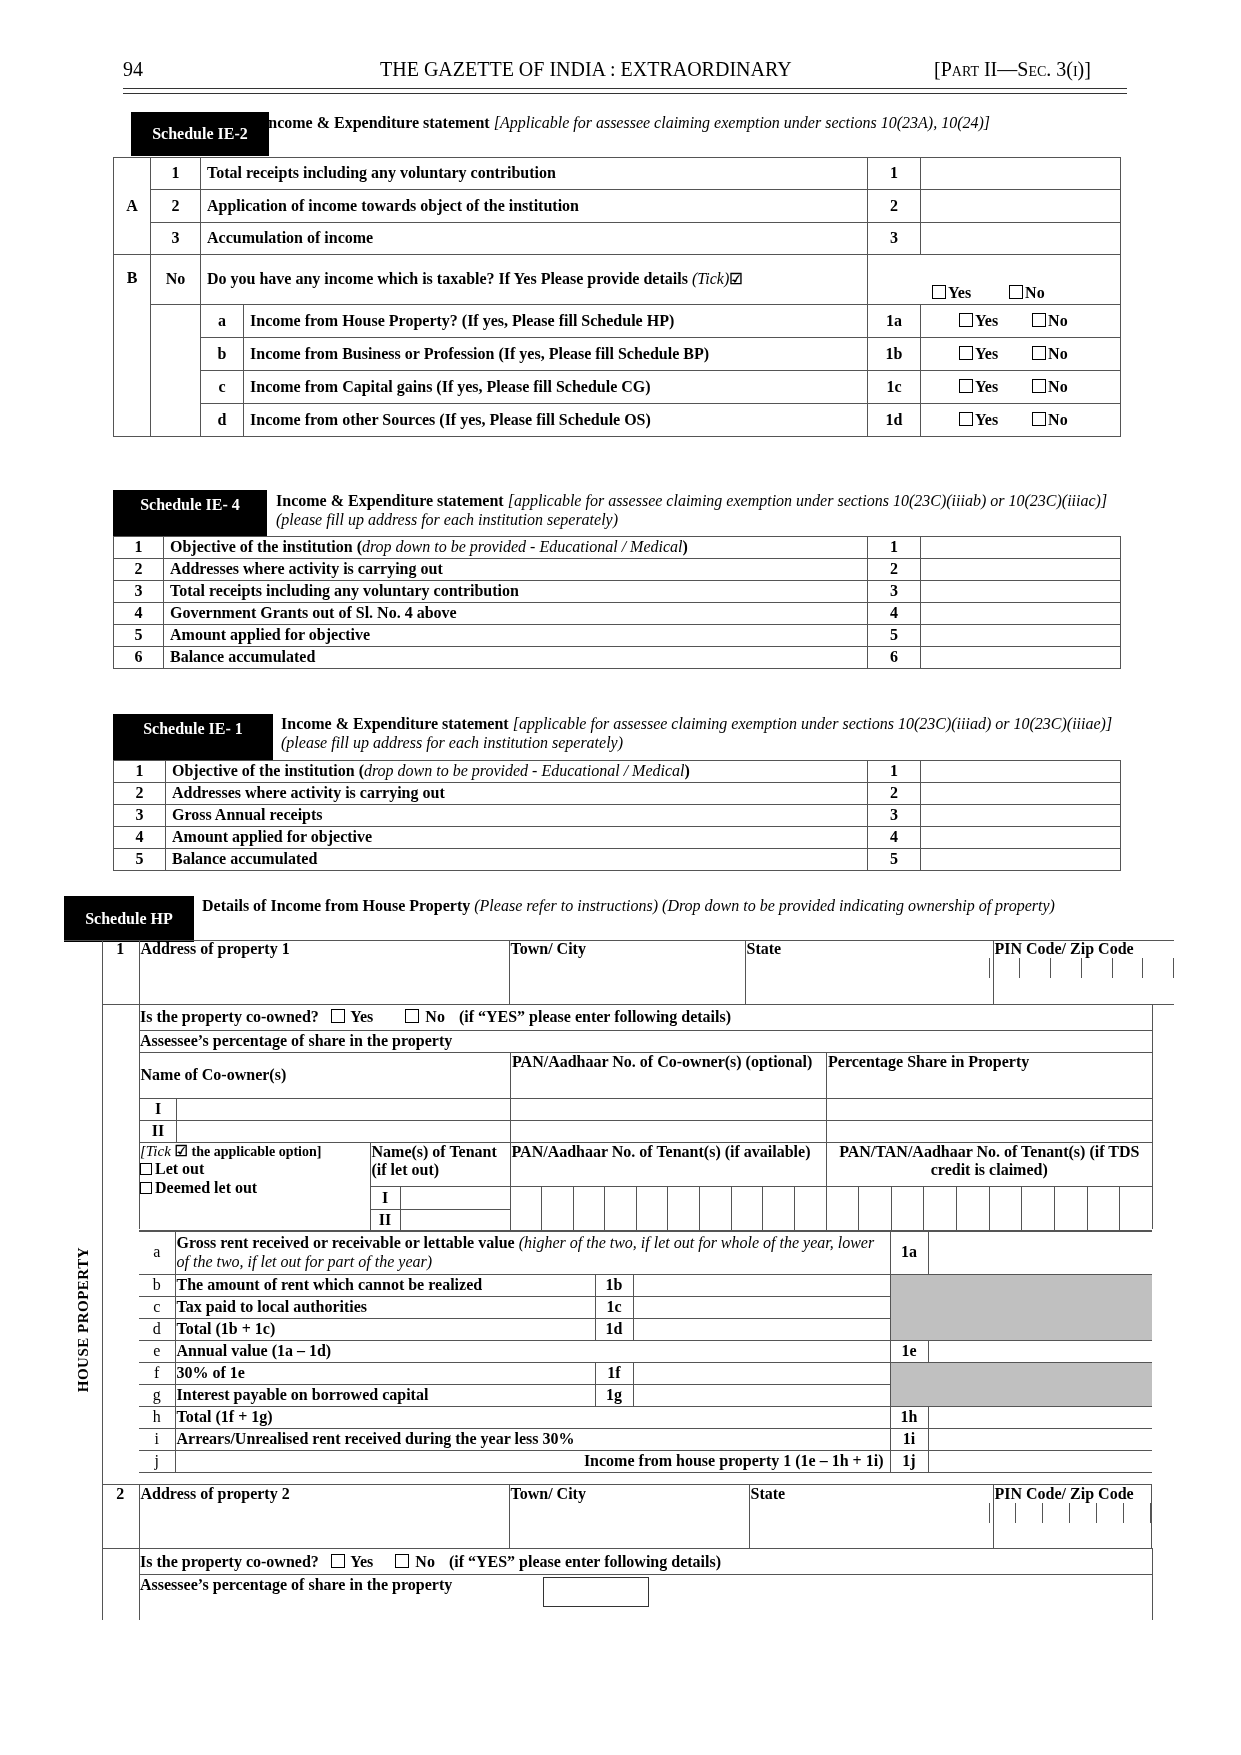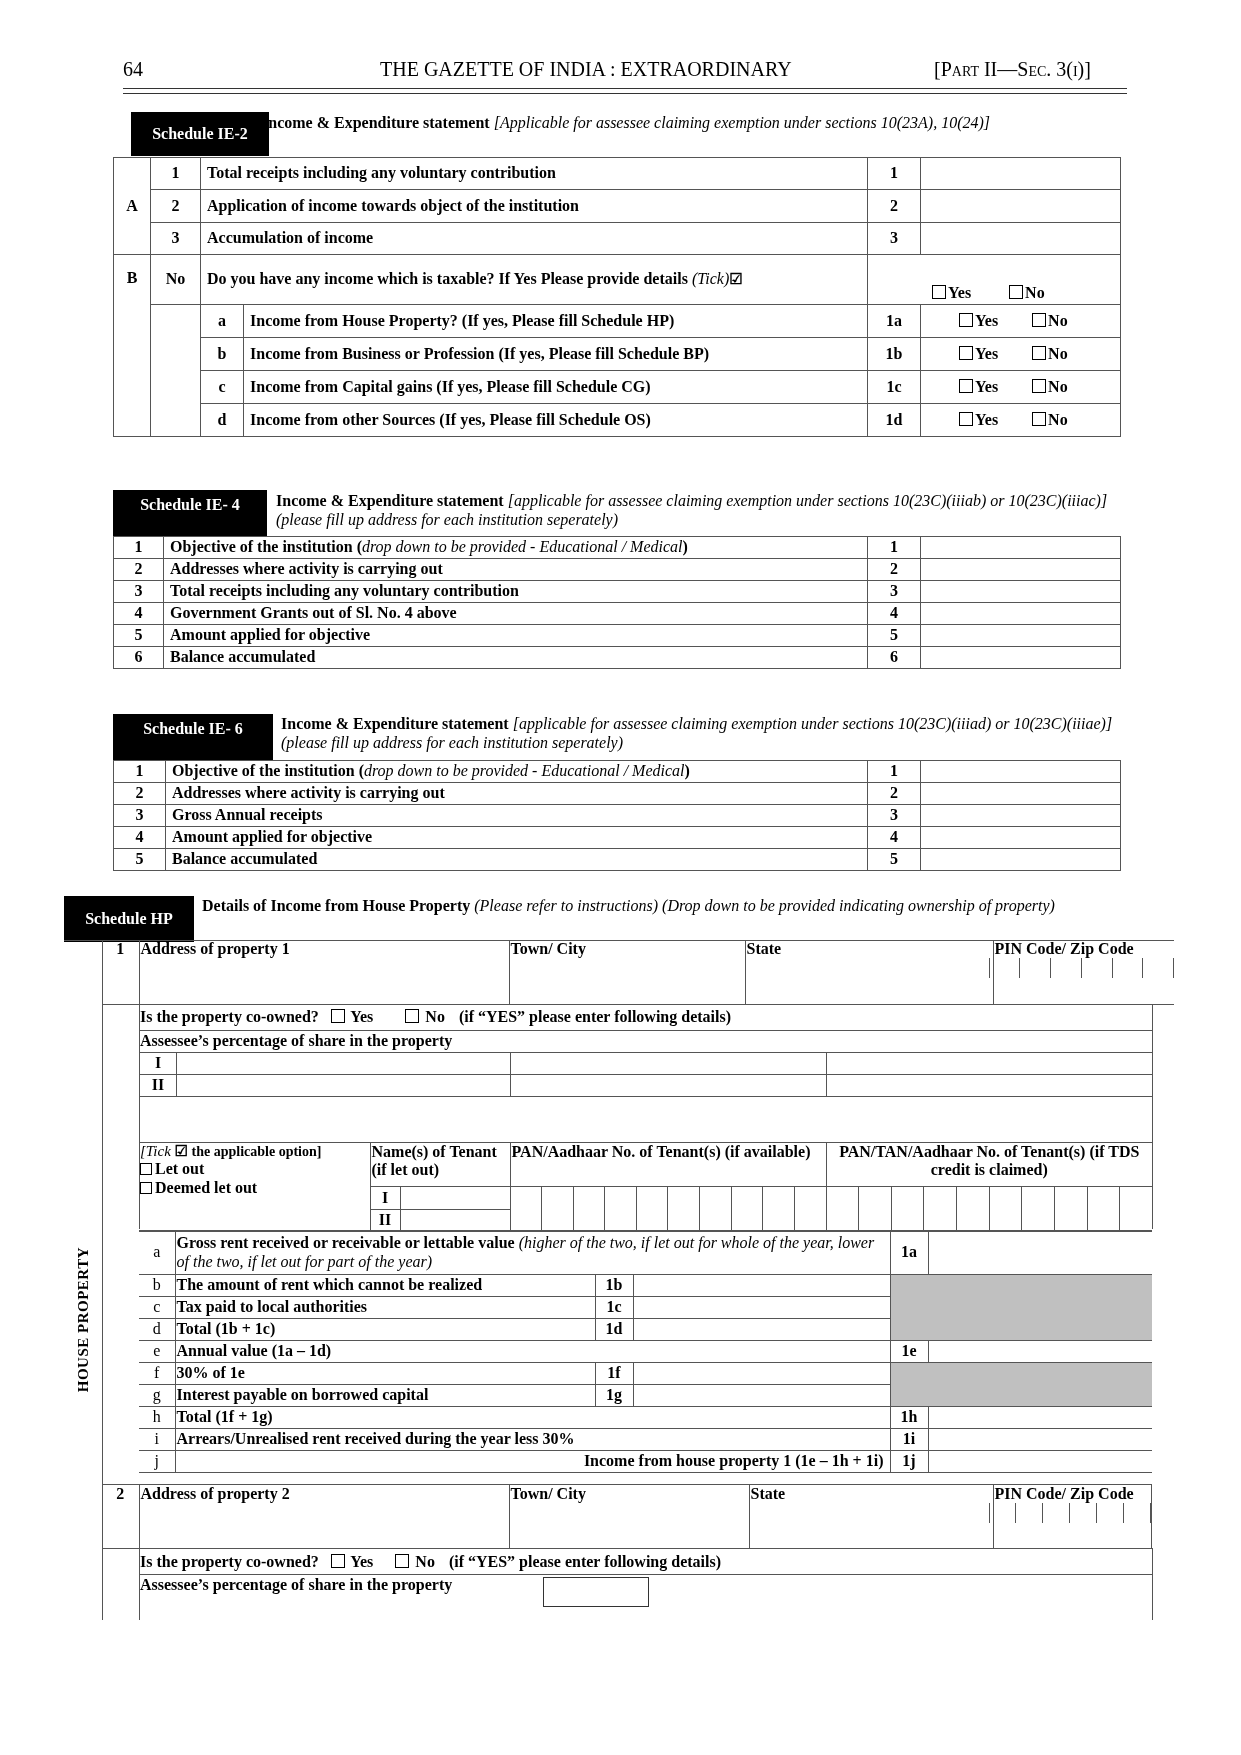--- a/index.html
+++ b/index.html
@@ -23,21 +23,21 @@
   .vert{writing-mode:vertical-rl;transform:rotate(180deg);font-weight:bold;font-size:15px;letter-spacing:0.5px;}
   .grid10{display:flex;height:100%;}
   .grid10 span{flex:1;border-right:1px solid #555;}
   .grid10 span:last-child{border-right:none;}
   .pin{display:flex;height:20px;margin-left:-6px;margin-right:-6px;}
   .pin span{flex:1;border-left:1px solid #555;}
 </style>
 </head>
 <body>
 
-<div class="abs hdr" style="left:123px;">64</div>
+<div class="abs hdr" style="left:123px;">94</div>
 <div class="abs hdr" style="left:380px;">THE GAZETTE OF INDIA : EXTRAORDINARY</div>
 <div class="abs hdr" style="left:934px;font-variant:small-caps;">[Part II—Sec. 3(i)]</div>
 <div class="abs rule1"></div>
 <div class="abs rule2"></div>
 
 <div class="abs sched" style="left:131px;top:112px;width:138px;height:44px;">Schedule IE-2</div>
 <div class="abs stitle" style="left:262px;top:113px;width:820px;">
   <b>Income &amp; Expenditure statement </b><span class="it">[Applicable for assessee claiming exemption under sections 10(23A), 10(24)]</span>
 </div>
 
@@ -154,21 +154,21 @@
       </tr>
   <tr style="height:22px">
         <td class="c">6</td>
         <td>Balance accumulated</td>
         <td class="c">6</td>
         <td></td>
       </tr>
 </tbody>
   </table>
 
-<div class="abs sched" style="left:113px;top:714px;width:160px;height:47px;align-items:flex-start;padding-top:6px;box-sizing:border-box;">Schedule IE- 6</div>
+<div class="abs sched" style="left:113px;top:714px;width:160px;height:47px;align-items:flex-start;padding-top:6px;box-sizing:border-box;">Schedule IE- 1</div>
 <div class="abs stitle" style="left:281px;top:714px;width:845px;">
   <b>Income &amp; Expenditure statement </b><span class="it">[applicable for assessee claiming exemption under sections 10(23C)(iiiad) or 10(23C)(iiiae)] (please fill up address for each institution seperately)</span>
 </div>
 <table style="left:113px;top:760px;width:1008px;">
   <colgroup>
       <col style="width:52px">
       <col>
       <col style="width:53px">
       <col style="width:200px">
     </colgroup>
@@ -261,20 +261,25 @@
 <div class="abs" style="left:139px;top:1052px;width:1013px;border-top:1px solid #555;"></div>
 
 <table style="left:139px;top:1052px;width:1013px;">
   <colgroup>
       <col style="width:37px">
       <col style="width:334px">
       <col style="width:316px">
       <col>
     </colgroup>
   <tbody>
+      <tr style="height:46px">
+    <td colspan="2" style="padding-left:1px;border-left:none;">Name of Co-owner(s)</td>
+    <td style="vertical-align:top;padding-left:1px;">PAN/Aadhaar No. of Co-owner(s) (optional)</td>
+    <td style="vertical-align:top;padding-left:1px;border-right:none;">Percentage Share in Property</td>
+  </tr>
   <tr style="height:22px">
     <td class="c">I</td>
     <td></td>
     <td></td>
     <td style="border-right:none;"></td>
   </tr>
   <tr style="height:22px">
     <td class="c">II</td>
     <td></td>
     <td></td>

